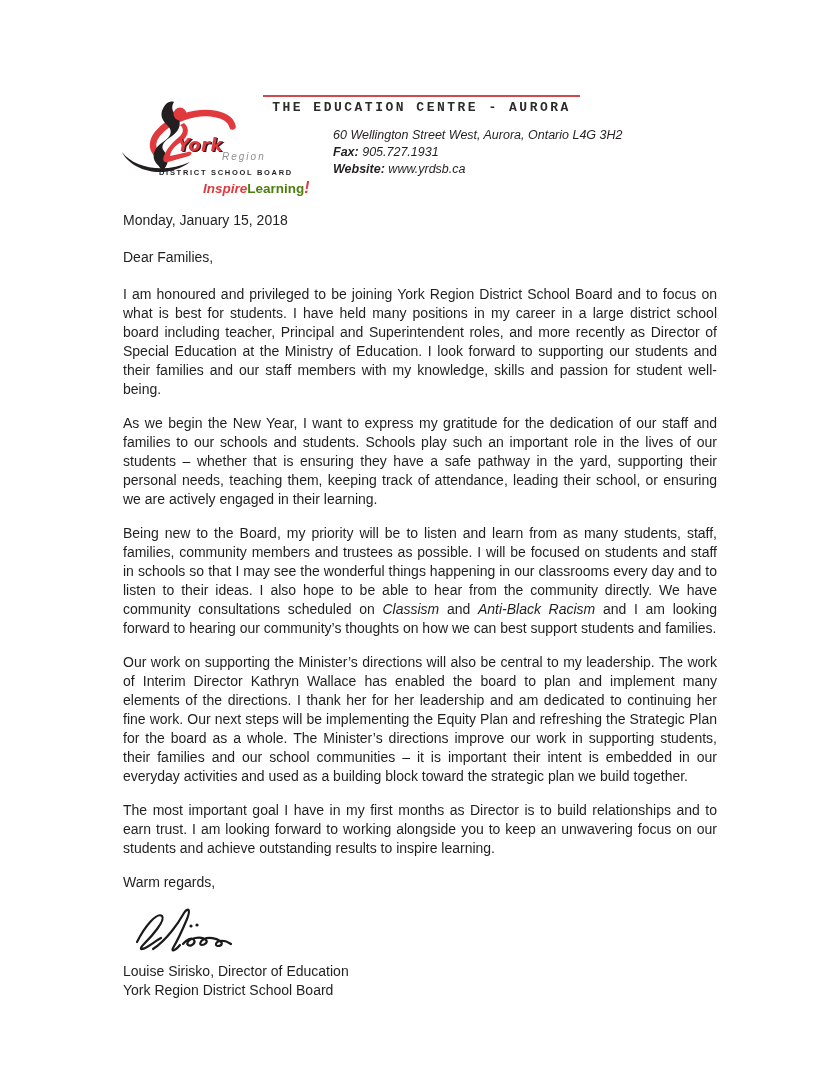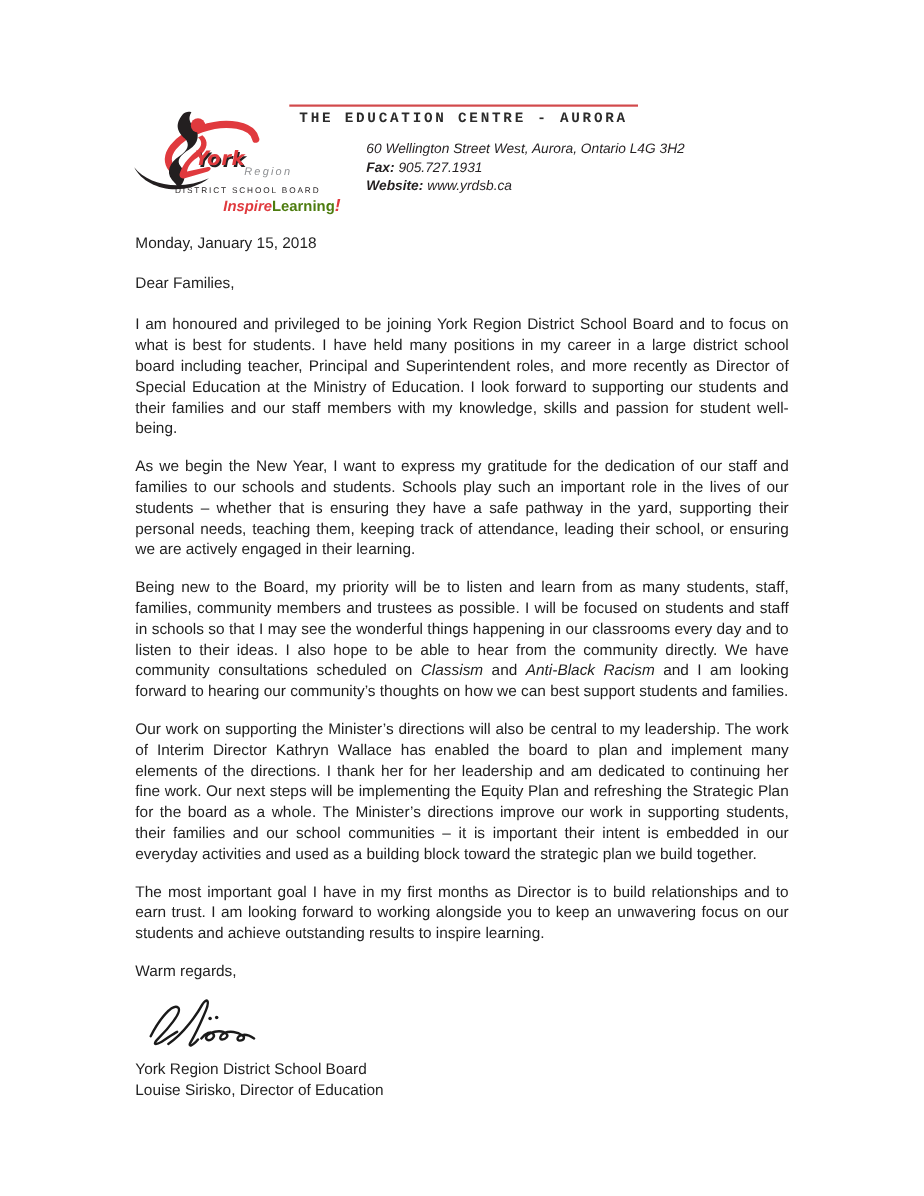--- a/index.html
+++ b/index.html
@@ -23,21 +23,21 @@
     text-shadow: 1.4px 1.4px 0 #231F20;
     font-family: "DejaVu Sans", sans-serif;
   }
   .lg-region {
     position: absolute; left: 104px; top: 61px;
     font-size: 10px; font-style: italic; font-weight: 300;
     color: #8D8F92; letter-spacing: 2px;
   }
   .lg-board {
     position: absolute; left: 41px; top: 78px;
-    font-size: 7.5px; font-weight: 400; letter-spacing: 1.7px;
+    font-size: 7.5px; font-weight: 700; letter-spacing: 1.7px;
     color: #231F20; white-space: nowrap;
   }
   .lg-tagline { position: absolute; left: 85px; top: 89px; font-size: 13.5px; white-space: nowrap; }
   .tg-inspire { color: #E03A3E; font-weight: 700; font-style: italic; text-align: center; }
   .tg-learning { color: #4d7c0f; font-weight: bold; }
   .tg-bang { color: #E03A3E; font-weight: 800; font-style: italic; font-size: 16px; }
 
   .hdr-line { position: absolute; left: 263px; top: 95px; width: 317px; height: 2px; background: #D2494B; }
   .hdr-title {
     position: absolute; left: 263px; top: 100px; width: 317px;
@@ -116,17 +116,17 @@
         <g stroke="#1a1a1a" stroke-width="2.2" fill="none" stroke-linecap="round" stroke-linejoin="round">
           <path d="M12 36 C20 20 32 6 37 10 C41 14 27 30 19 38 C14 43 15 45 22 41 C27 38 32 34 36 32"></path>
           <path d="M28 43 C42 34 54 16 59 7 C63 1 66 3 62 13 C57 25 51 37 48 42 C46 46 50 45 55 39"></path>
           <path d="M58 38 C62 33 67 31 69 34 C71 37 66 41 63 39 C61 37 64 33 70 32 C75 31 79 32 81 34 C83 36 80 39 77 39 C74 39 75 35 79 33 C84 31 91 32 95 35 C98 37 97 40 93 40 C90 40 90 36 95 35 C99 34 103 36 106 38"></path>
         </g>
         <circle cx="66" cy="20" r="1.6" fill="#1a1a1a"></circle>
         <circle cx="72" cy="19" r="1.6" fill="#1a1a1a"></circle>
       </svg>
     </div>
 
+    <p class="signer">Louise Sirisko, Director of Education</p>
     <p class="signer">York Region District School Board</p>
-    <p class="signer">Louise Sirisko, Director of Education</p>
   </div>
 
 </div>
 
 </body></html>

